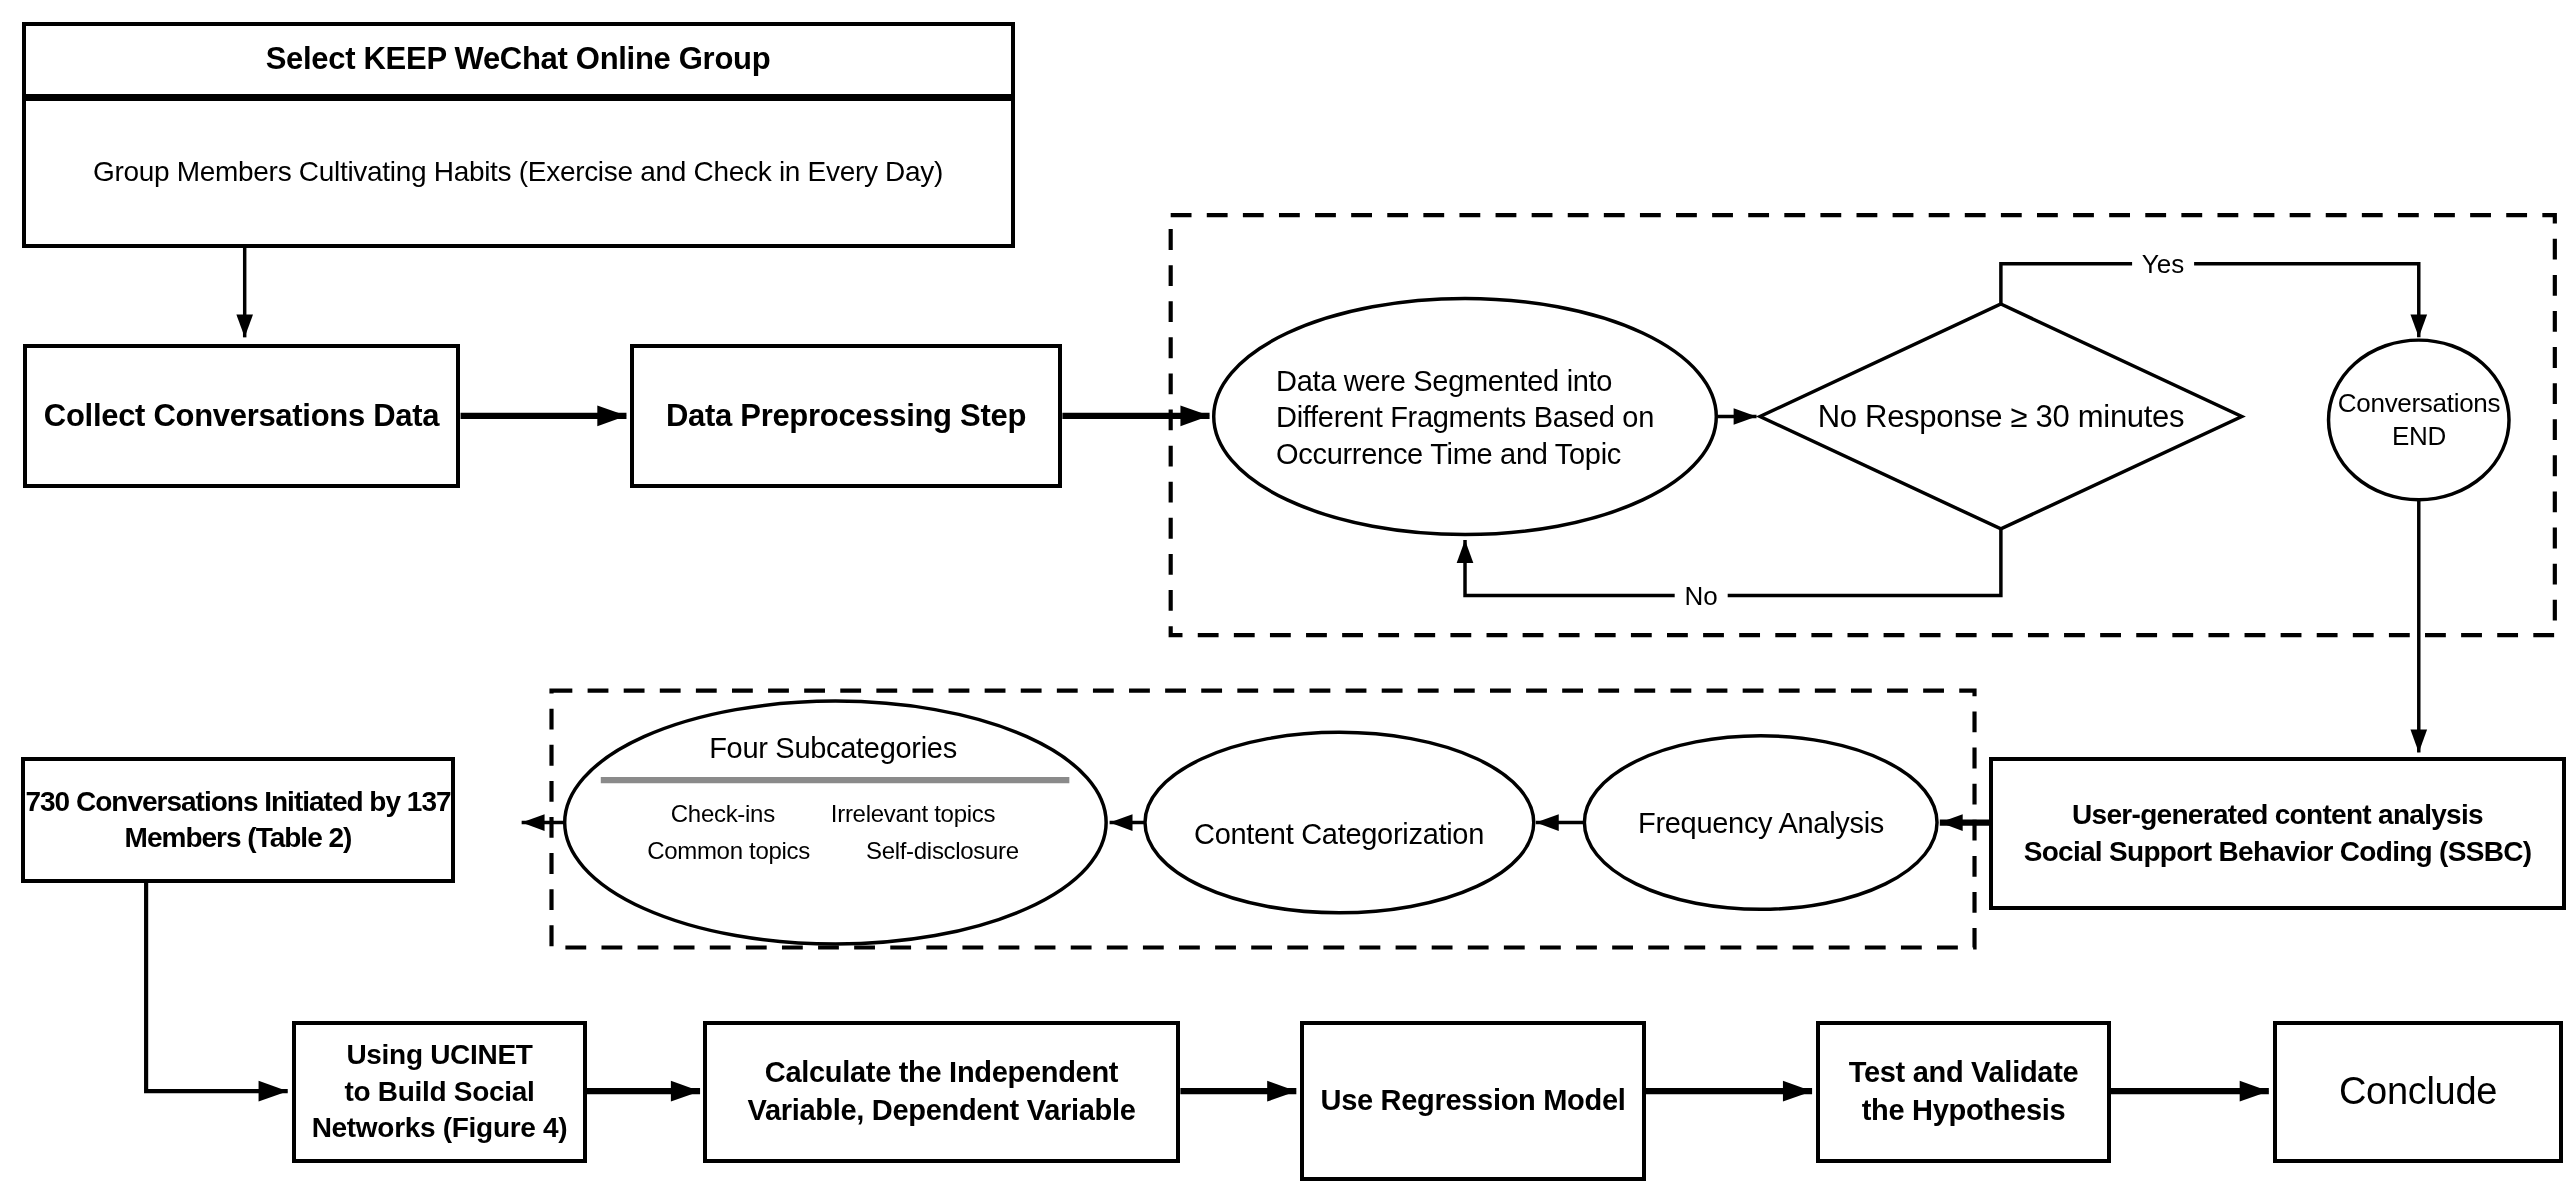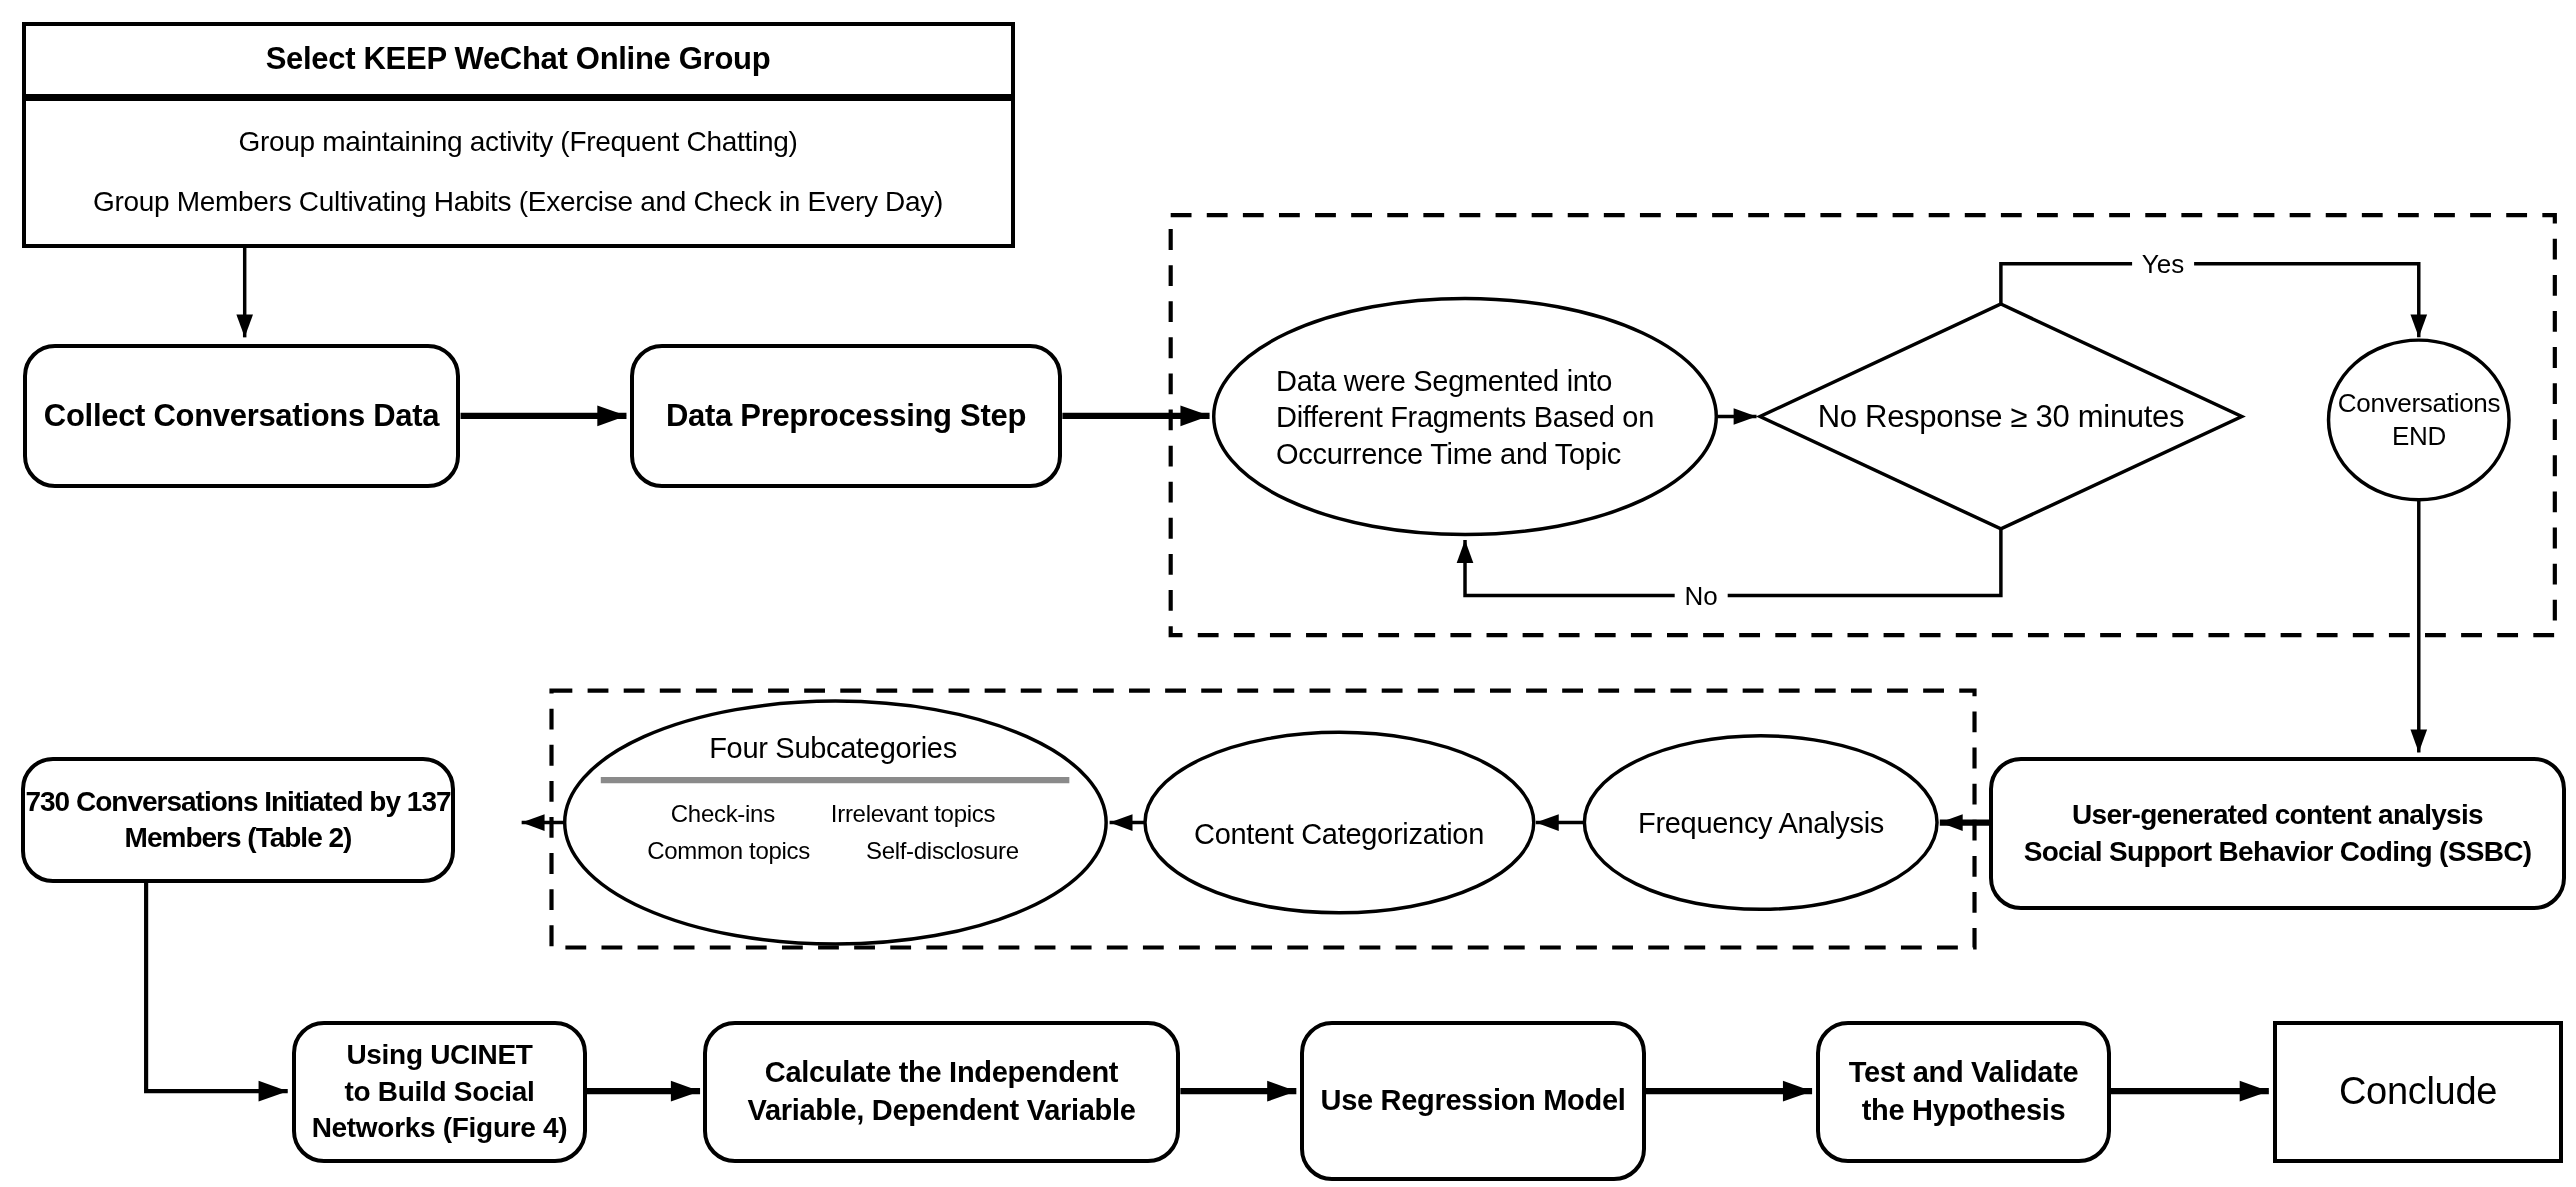--- a/index.html
+++ b/index.html
@@ -19,21 +19,21 @@
     border: 4.9px solid #000000;
     background: #ffffff;
     display: flex;
     flex-direction: column;
     align-items: center;
     justify-content: center;
     text-align: center;
     line-height: 1.3;
     letter-spacing: -0.3px;
   }
-  .bold { font-weight: bold; border-radius: 32px; }
+  .bold { font-weight: bold; }
   .lbl {
     position: absolute;
     transform: translate(-50%, -50%);
     display: flex;
     flex-direction: column;
     align-items: center;
     justify-content: center;
     text-align: center;
     line-height: 1.25;
     letter-spacing: -0.3px;
@@ -107,21 +107,20 @@
     <path d="M1700,1572 H1867" fill="none" stroke="#000000" stroke-width="9" marker-end="url(#ah)"></path>
     <path d="M2370,1572 H2610" fill="none" stroke="#000000" stroke-width="9" marker-end="url(#ah)"></path>
     <path d="M3040,1572 H3268" fill="none" stroke="#000000" stroke-width="9" marker-end="url(#ah)"></path>
   </svg>
 
   <div class="box" style="left:21.5px; top:21.5px; width:993px; height:226px; justify-content:flex-start;">
     <div class="hdr">
       <span>Select KEEP  WeChat  Online Group</span>
     </div>
     <div class="bdy">
-      <span>Group  maintaining activity (Frequent Chatting)</span>
       <span>Group Members Cultivating Habits (Exercise and Check in Every Day)</span>
     </div>
   </div>
 
   <div class="box bold" style="left:23px; top:344px; width:437px; height:144px; font-size:31px;">
     <span>Collect Conversations Data</span>
   </div>
 
   <div class="box bold" style="left:630px; top:344px; width:432px; height:144px; font-size:31px;">
     <span>Data Preprocessing Step</span>

